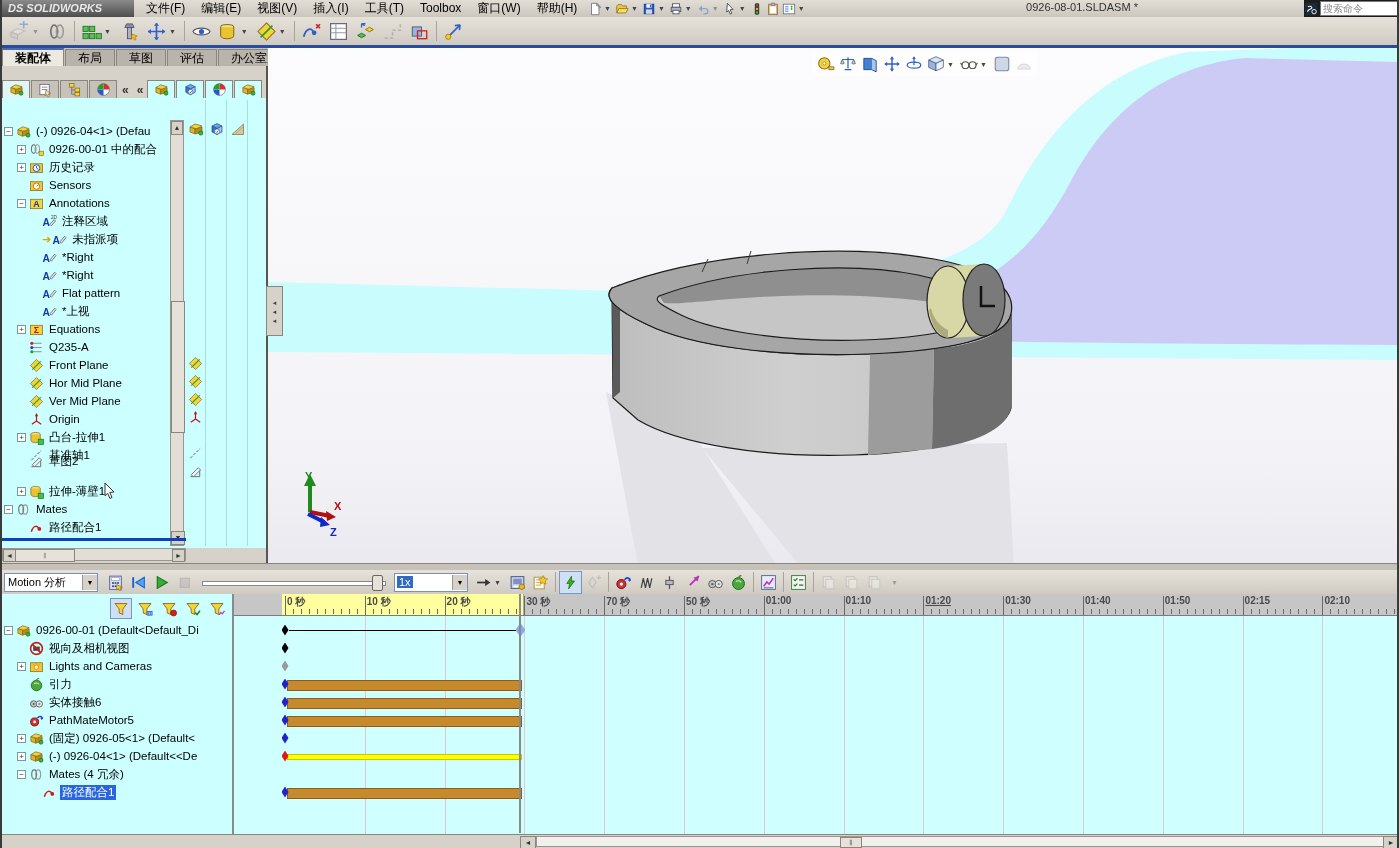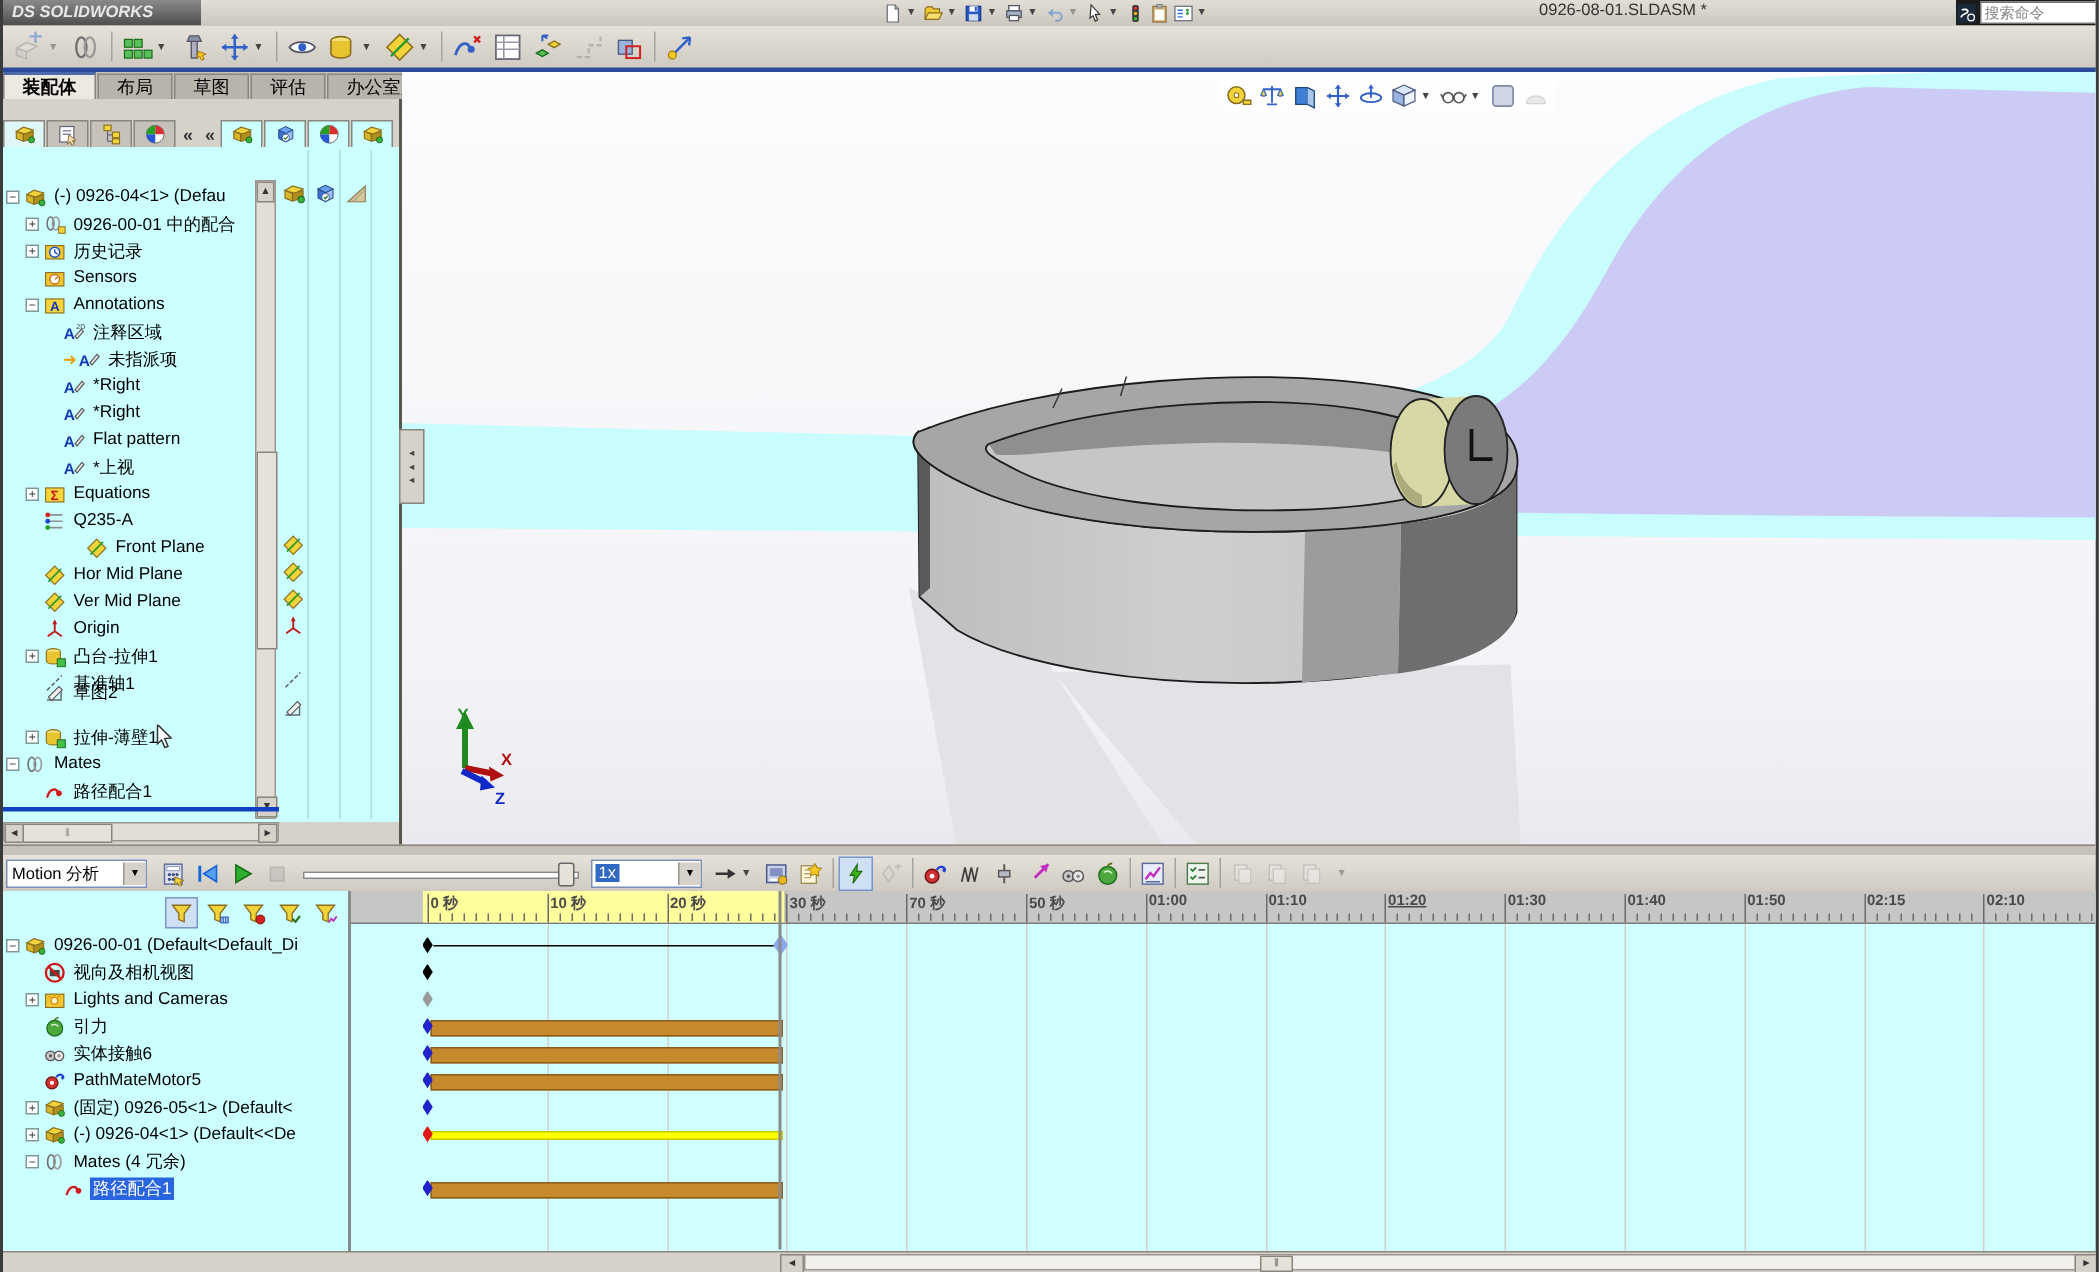--- a/index.html
+++ b/index.html
@@ -80,20 +80,35 @@
   .funnelbtn.pressed{border:1px solid #7a96c8;background:#cfe0f5;}
   svg{display:block;}
 </style>
 </head>
 <body>
 
 <div id="stage">
 
   <div id="menubar" class="abs">
     <div id="logo" class="abs">DS SOLIDWORKS</div>
+    <div id="menus" class="abs">
+        <div class="mi">文件(F)</div>
+        <div class="mi">编辑(E)</div>
+        <div class="mi">视图(V)</div>
+        <div class="mi">插入(I)</div>
+        <div class="mi">工具(T)</div>
+        <div class="mi">Toolbox</div>
+        <div class="mi">窗口(W)</div>
+        <div class="mi">帮助(H)</div>
+        <div style="padding: 0px 4px; display: flex; align-items: center;">
+          <svg width="13" height="13" viewBox="0 0 16 16">
+            <path d="M9.5 1.5 l5 5 -2.8 1 -1.7 3.5 -1.6-1.6 L4 13.8 l3.4-4.4 -1.6-1.6 3.5-1.7z" fill="#c0c0c0" stroke="#666" stroke-width=".8"></path>
+          </svg>
+        </div>
+      </div>
     <div id="quickbar" class="abs">
         <div class="qbtn">
           <svg width="14" height="14" viewBox="0 0 16 16">
             <path d="M4 1.5 h6 l2.5 3 v10 H4 Z" fill="#fff" stroke="#667" stroke-width=".9"></path>
             <path d="M10 1.5 v3 h2.5" fill="none" stroke="#667" stroke-width=".9"></path>
           </svg>
           <span class="dd">▼</span>
         </div>
         <div class="qbtn">
           <svg width="14" height="14" viewBox="0 0 16 16">
@@ -599,21 +614,21 @@
         <span class="ticon">
           <svg width="15" height="15" viewBox="0 0 16 16">
             <path d="M4.5 3.5 h9 M4.5 8 h9 M4.5 12.5 h9" stroke="#909090" stroke-width="1.2"></path>
             <circle cx="3" cy="3.5" r="1.7" fill="#d42222"></circle>
             <circle cx="3" cy="8" r="1.7" fill="#2242d4"></circle>
             <circle cx="3" cy="12.5" r="1.7" fill="#22a022"></circle>
           </svg>
         </span>
         <span class="tlabel">Q235-A</span>
       </div>
-      <div class="trow" style="top: 258px; left: 0px; padding-left: 28px;">
+      <div class="trow" style="top: 258px; left: 0px;">
         <div style="width: 27px; height: 1px;"></div>
         <span class="ticon">
           <svg width="15" height="15" viewBox="0 0 16 16">
             <path d="M8 1.5 L14.5 8 L8 14.5 L1.5 8 Z" fill="#F2D33A" stroke="#8a6d1d" stroke-width=".8"></path>
             <path d="M3.5 12.5 L12.5 3.5" stroke="#2a9a2a" stroke-width="1.2"></path>
           </svg>
         </span>
         <span class="tlabel">Front Plane</span>
       </div>
       <div class="trow" style="top: 276px; left: 0px;">

